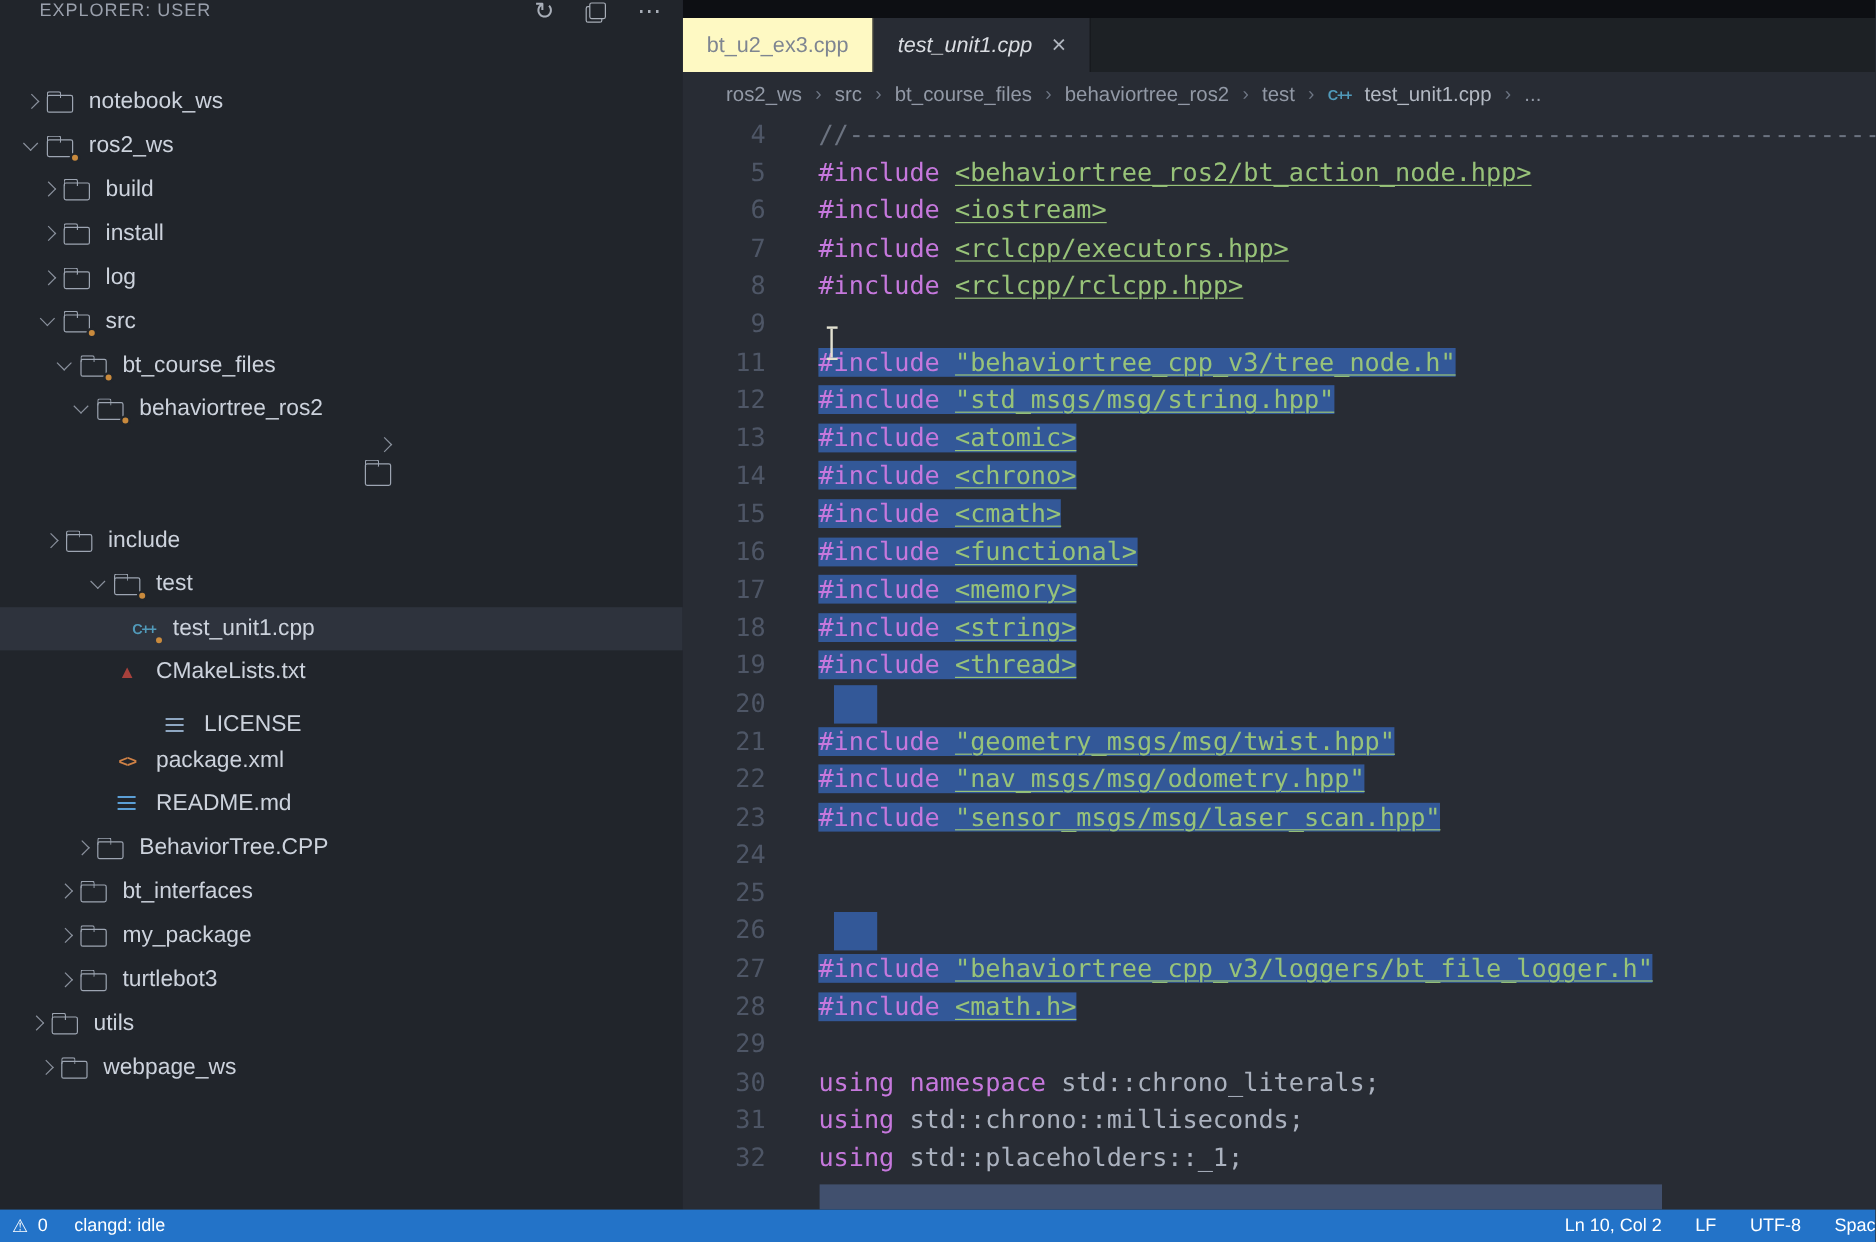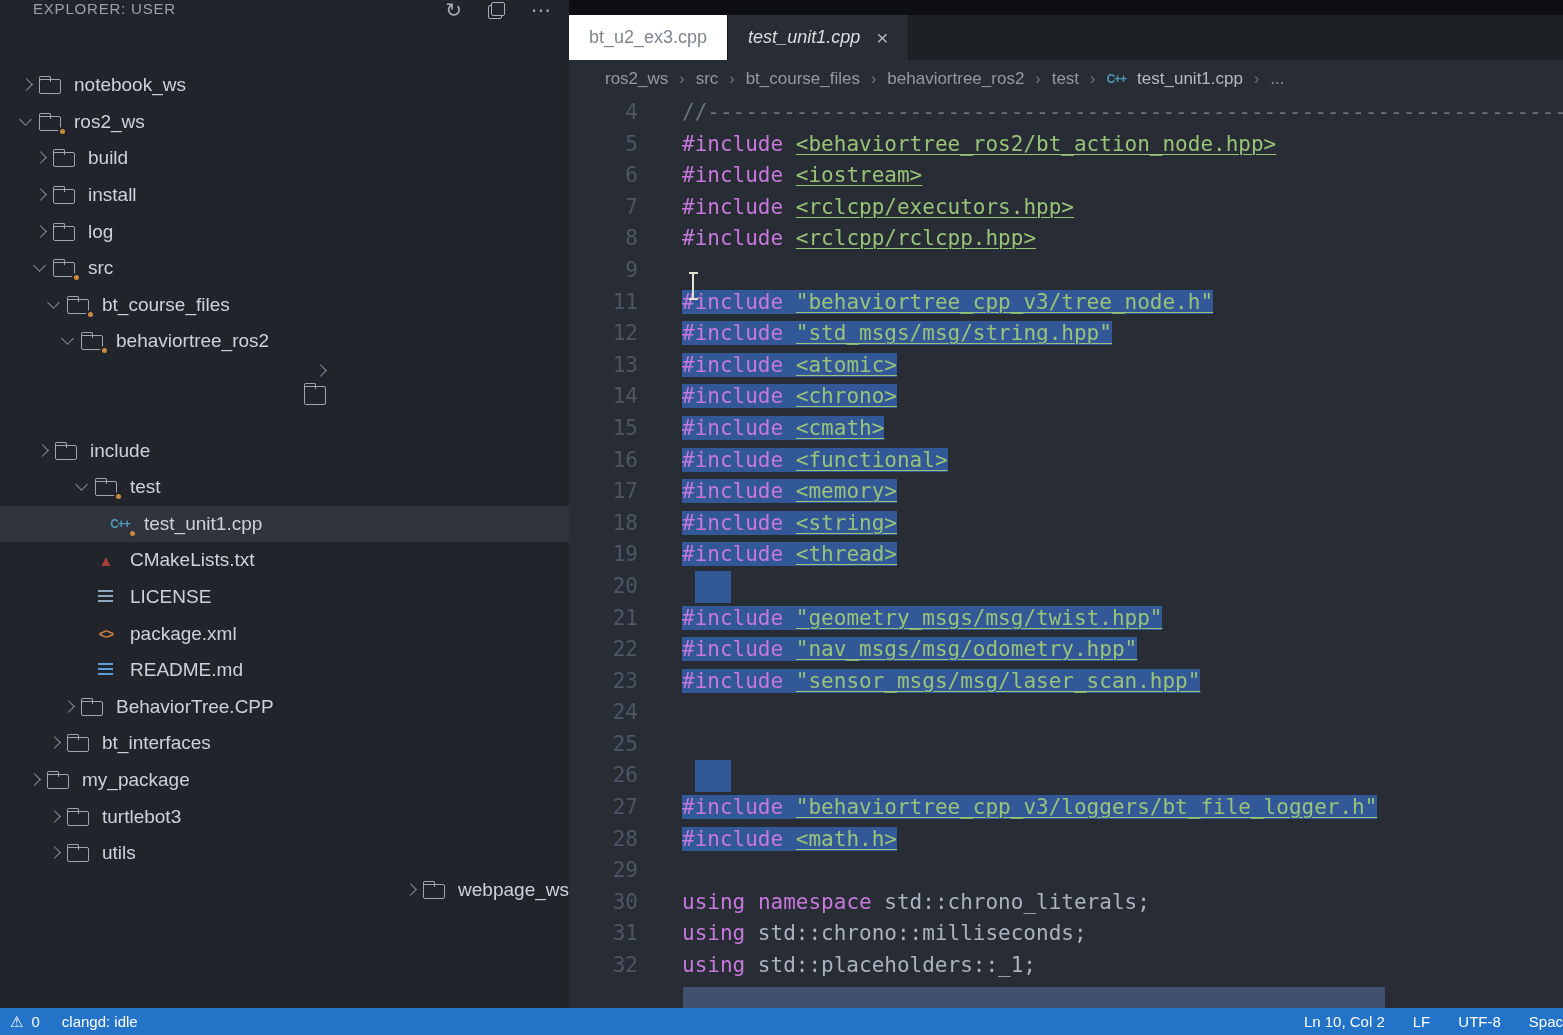--- a/index.html
+++ b/index.html
@@ -31,21 +31,21 @@
   .icon-readme::before{content:"";position:absolute;left:4px;top:3px;width:15px;height:14px;background:repeating-linear-gradient(to bottom,#5b9fd6 0 2px,transparent 2px 5px)}
   .dot{position:absolute;right:-5px;bottom:-4px;width:9px;height:9px;border-radius:50%;background:#c98a3d;border:2px solid #21252b}
   .tree-row.selected .dot{border-color:#2e333d}
   .tlabel{overflow:hidden;text-overflow:ellipsis}
 
   
   #editor{position:absolute;left:569px;top:0;right:0;bottom:27px;background:#282c34;overflow:hidden}
   #topstrip{height:15px;background:#0d0f13}
   #tabbar{height:45px;background:#1d2125;display:flex}
   .tab{display:flex;align-items:center;padding:0 20px;font-size:18px;gap:16px;border-right:1px solid #14171b;cursor:pointer}
-  .tab.inactive{background:#ffffff;color:#7e8591}
+  .tab.inactive{background:#fef9c3;color:#7e8591}
   .tab.active{background:#282c34;color:#dadde2;font-style:italic}
   .tab-close{font-size:21px;color:#b0b6bf;font-style:normal;cursor:pointer;line-height:1}
   #breadcrumb{height:37px;display:flex;align-items:center;padding-left:36px;color:#9299a6;font-size:17px;gap:11px;white-space:nowrap}
   .bc-sep{color:#6e7684;font-size:16px}
   .bc-item{cursor:pointer}
   .bc-file{color:#b3b9c3}
   .bc-cpp{color:#519aba;font-weight:700;font-size:12px;letter-spacing:-1px}
 
   #code{font-family:"DejaVu Sans Mono",monospace;font-size:21px;line-height:31.6px;position:relative}
   .cline{display:flex;height:31.6px;white-space:pre}
@@ -151,21 +151,21 @@
       <div class="tree-row selected" style="padding-left: 86px;">
         <span class="chev none"></span>
         <span class="ficon icon-cpp">C++<span class="dot"></span></span>
         <span class="tlabel">test_unit1.cpp</span>
       </div>
       <div class="tree-row" style="padding-left: 72px;">
         <span class="chev none"></span>
         <span class="ficon icon-cmake">▲</span>
         <span class="tlabel">CMakeLists.txt</span>
       </div>
-      <div class="tree-row" style="padding-left: 72px;">
+      <div class="tree-row" style="padding-left: 112px; align-items: flex-end;">
         <span class="chev none"></span>
         <span class="ficon icon-license"></span>
         <span class="tlabel">LICENSE</span>
       </div>
       <div class="tree-row" style="padding-left: 72px;">
         <span class="chev none"></span>
         <span class="ficon icon-xml">&lt;&gt;</span>
         <span class="tlabel">package.xml</span>
       </div>
       <div class="tree-row" style="padding-left: 72px;">
@@ -176,36 +176,36 @@
       <div class="tree-row" style="padding-left: 58px;">
         <span class="chev right"></span>
         <span class="ficon icon-folder"></span>
         <span class="tlabel">BehaviorTree.CPP</span>
       </div>
       <div class="tree-row" style="padding-left: 44px;">
         <span class="chev right"></span>
         <span class="ficon icon-folder"></span>
         <span class="tlabel">bt_interfaces</span>
       </div>
-      <div class="tree-row" style="padding-left: 24px;">
+      <div class="tree-row" style="padding-left: 44px;">
         <span class="chev right"></span>
         <span class="ficon icon-folder"></span>
         <span class="tlabel">my_package</span>
       </div>
       <div class="tree-row" style="padding-left: 44px;">
         <span class="chev right"></span>
         <span class="ficon icon-folder"></span>
         <span class="tlabel">turtlebot3</span>
       </div>
-      <div class="tree-row" style="padding-left: 44px;">
+      <div class="tree-row" style="padding-left: 20px;">
         <span class="chev right"></span>
         <span class="ficon icon-folder"></span>
         <span class="tlabel">utils</span>
       </div>
-      <div class="tree-row" style="padding-left: 28px; justify-content: flex-end;">
+      <div class="tree-row" style="padding-left: 28px;">
         <span class="chev right"></span>
         <span class="ficon icon-folder"></span>
         <span class="tlabel">webpage_ws</span>
       </div>
     </div>
 </div>
 
 <div id="editor">
   <div id="topstrip"></div>
   <div id="tabbar">

